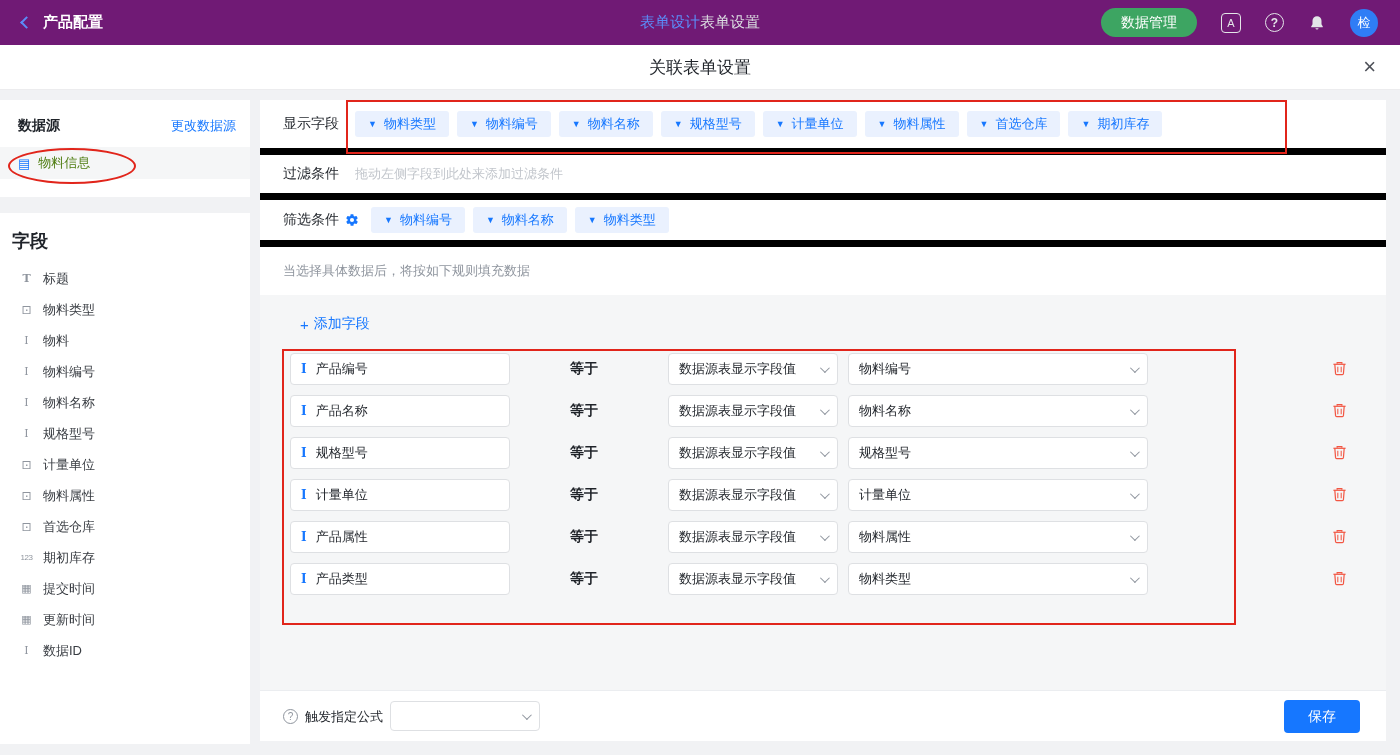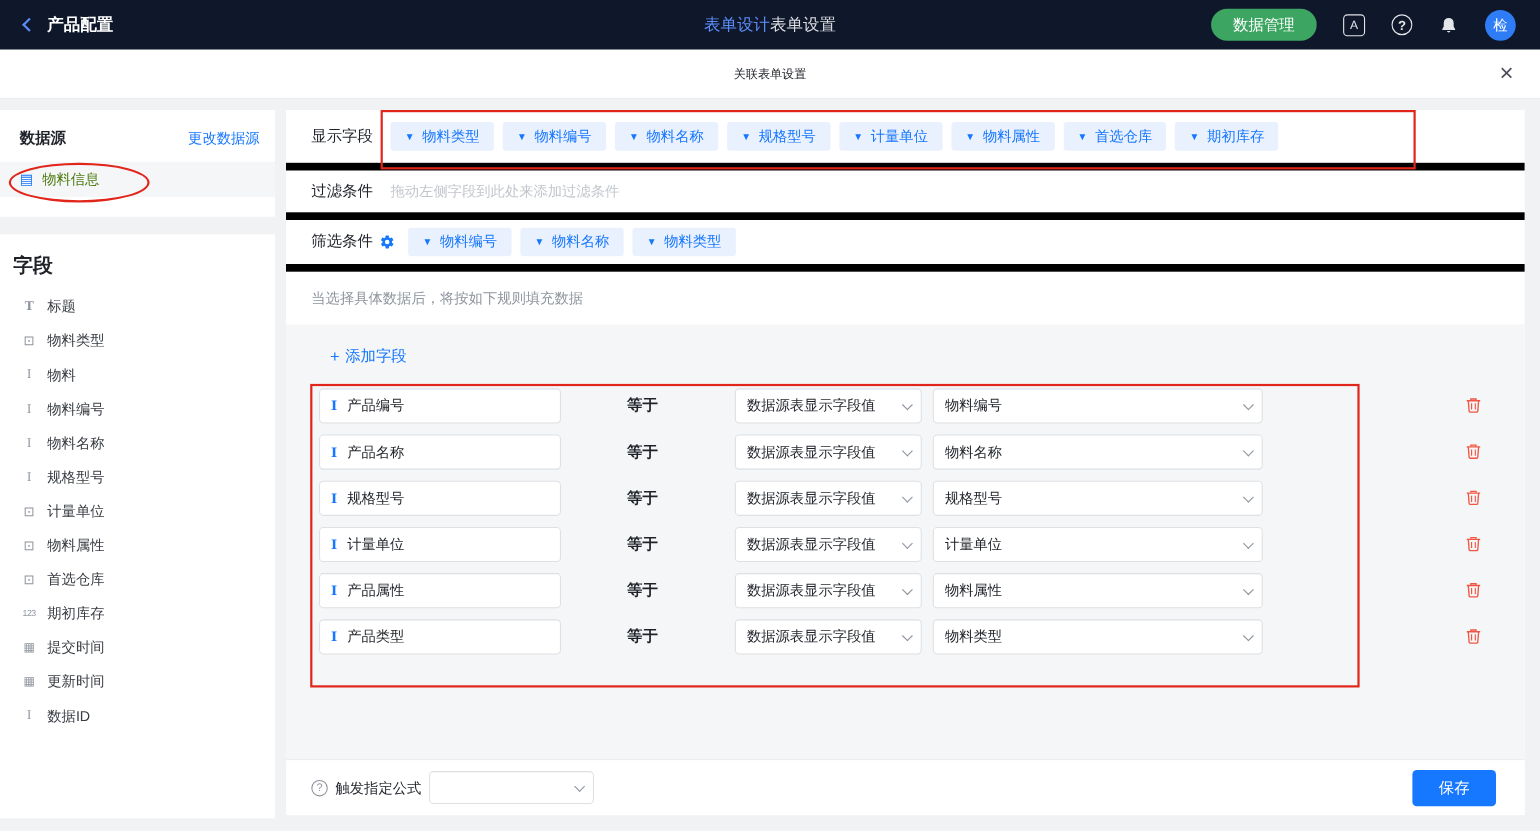--- a/index.html
+++ b/index.html
@@ -1,37 +1,37 @@
 <!DOCTYPE html>
 <html><head>
 <meta charset="utf-8">
 <style>
   *{margin:0;padding:0;box-sizing:border-box;}
   html,body{width:1400px;height:755px;}
   body{font-family:"Liberation Sans","DejaVu Sans",sans-serif;color:#1f2329;background:#f1f2f4;}
   .screen{position:relative;width:1400px;height:755px;overflow:hidden;background:#f1f2f4;}
 
   
-  .topbar{position:absolute;left:0;top:0;width:1400px;height:45px;background:#0f172a;display:flex;align-items:center;padding:0 22px;z-index:5;}
+  .topbar{position:absolute;left:0;top:0;width:1400px;height:45px;background:#701a75;display:flex;align-items:center;padding:0 22px;z-index:5;}
   .tb-left{display:flex;align-items:center;gap:12px;cursor:pointer;}
   .back-chevron{width:9px;height:9px;border-left:2px solid #5b8df8;border-bottom:2px solid #5b8df8;transform:rotate(45deg);}
   .tb-title{color:#fff;font-size:15px;font-weight:bold;}
   .tb-center{position:absolute;left:0;right:0;top:0;height:45px;display:flex;align-items:center;justify-content:center;}
   .tb-tab{font-size:15px;color:#dcdee2;cursor:pointer;}
   .tb-tab.active{color:#5b8df8;}
   .tb-right{margin-left:auto;display:flex;align-items:center;gap:24px;z-index:6;}
   .green-btn{background:#3da562;color:#fff;border:none;border-radius:15px;height:29px;padding:6px 20px;font-size:14px;cursor:pointer;}
   .lang-icon{width:20px;height:20px;border:1.5px solid #e3e5e8;border-radius:4px;color:#e3e5e8;font-size:11px;display:flex;align-items:center;justify-content:center;cursor:pointer;}
   .q-icon{width:19px;height:19px;border:1.5px solid #e3e5e8;border-radius:50%;color:#e3e5e8;font-size:12px;display:flex;align-items:center;justify-content:center;font-weight:bold;cursor:pointer;}
   .bell{display:flex;align-items:center;cursor:pointer;}
   .avatar{width:28px;height:28px;border-radius:50%;background:#2f7df6;color:#fff;font-size:13px;display:flex;align-items:center;justify-content:center;cursor:pointer;}
 
   
   .dlg-head{position:absolute;left:0;top:45px;width:1400px;height:45px;background:#fff;border-bottom:1px solid #ececee;z-index:4;}
-  .dlg-title{position:absolute;left:0;right:0;top:0;height:45px;display:flex;align-items:center;justify-content:center;font-size:11px;font-weight:500;color:#1f2329;}
+  .dlg-title{position:absolute;left:0;right:0;top:0;height:45px;display:flex;align-items:center;justify-content:center;font-size:17px;font-weight:500;color:#1f2329;}
   .dlg-close{position:absolute;right:24px;top:10px;font-size:22px;color:#4e5159;cursor:pointer;line-height:24px;}
 
   
   .card{position:absolute;background:#fff;}
   .ds-card{left:0;top:100px;width:250px;height:97px;}
   .fl-card{left:0;top:213px;width:250px;height:531px;}
   .main-card{left:260px;top:100px;width:1126px;height:641px;background:#fff;}
 
   
   .ds-head{display:flex;align-items:center;justify-content:space-between;padding:17px 14px 12px 18px;}

